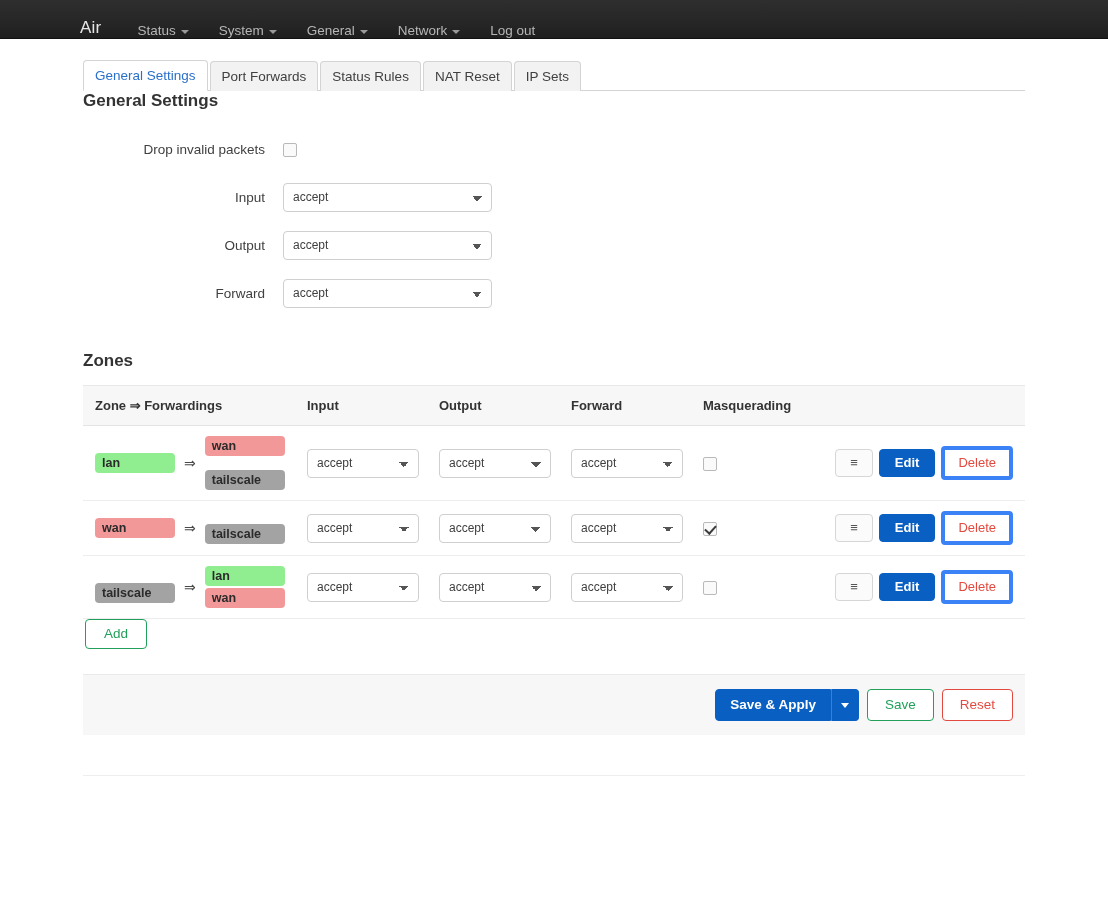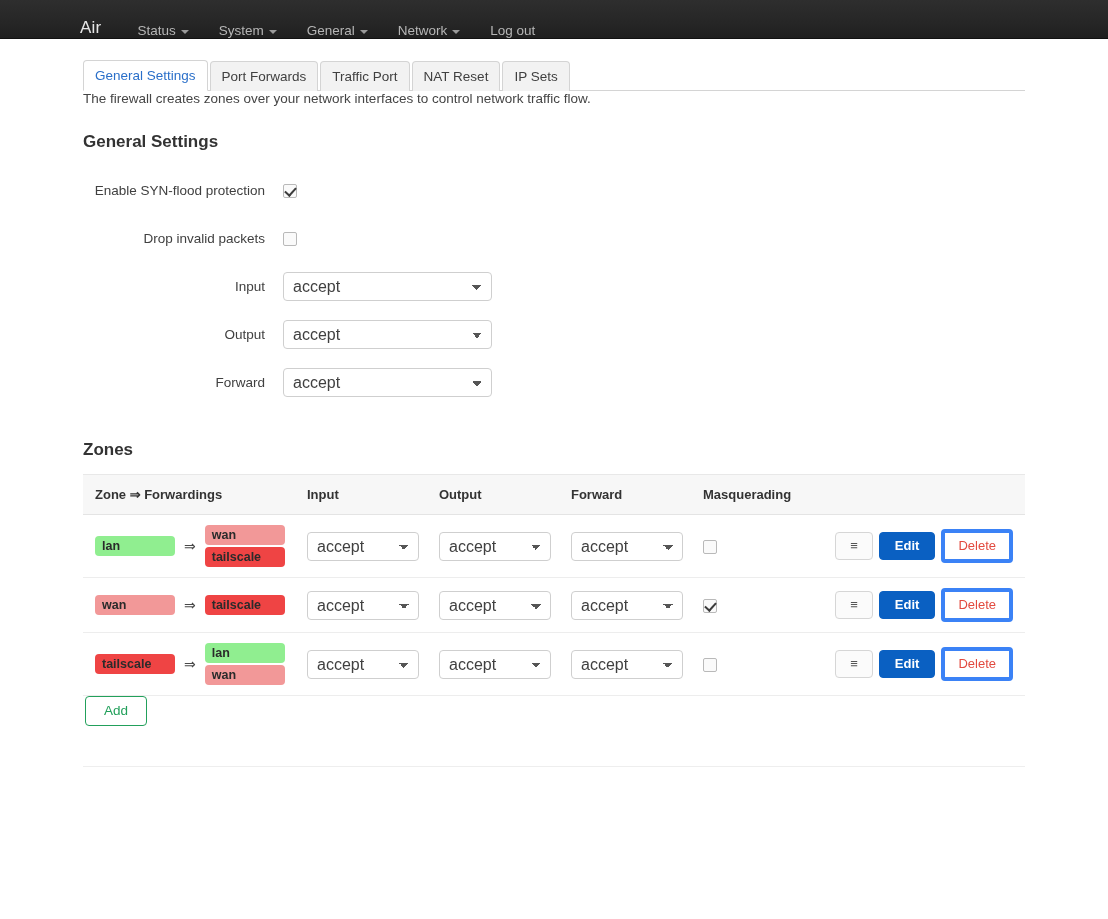--- a/index.html
+++ b/index.html
@@ -146,21 +146,21 @@
   }
 
   select.sel {
     -webkit-appearance: none;
     appearance: none;
     height: 29px;
     border: 1px solid #cfcfcf;
     border-radius: 4px;
     background: #fff;
     font-family: "Liberation Sans", sans-serif;
-    font-size: 16px;
+    font-size: 12px;
     color: #404040;
     padding: 0 26px 0 9px;
     cursor: pointer;
     background-image:
       linear-gradient(45deg, transparent 50%, #555 50%),
       linear-gradient(135deg, #555 50%, transparent 50%);
     background-position:
       calc(100% - 14px) 12px,
       calc(100% - 9px) 12px;
     background-size: 5px 5px, 5px 5px;
@@ -212,21 +212,21 @@
     min-width: 80px;
     padding: 2px 7px;
     border-radius: 4px;
     font-size: 12.5px;
     font-weight: bold;
     color: #2b2b2b;
     line-height: 16px;
   }
   .badge.green { background: #90ee90; }
   .badge.red   { background: #f29898; }
-  .badge.blue  { background: #ef4444; }
+  .badge.blue  { background: #a3a3a3; margin-top: 12px; }
   .arrow { color: #4a4a4a; font-size: 14px; }
 
   
   .btn {
     display: inline-block;
     font-family: "Liberation Sans", sans-serif;
     font-size: 13px;
     line-height: 16px;
     padding: 5px 13px;
     border-radius: 4px;
@@ -345,35 +345,28 @@
     <span>Log out</span>
   </a>
 </div>
 
 <div class="page">
 <div class="content">
 
   <div class="tabs">
     <div class="tab active">General Settings</div>
     <div class="tab">Port Forwards</div>
-    <div class="tab">Traffic Port</div>
+    <div class="tab">Status Rules</div>
     <div class="tab">NAT Reset</div>
     <div class="tab">IP Sets</div>
   </div>
 
-  <p class="page-desc">The firewall creates zones over your network interfaces to control network traffic flow.</p>
 
   <h2 class="section-title">General Settings</h2>
 
-  <div class="form-row">
-    <div class="form-label">Enable SYN-flood protection</div>
-    <div class="form-field">
-      <input type="checkbox" class="cb" checked="" style="">
-    </div>
-  </div>
 
   <div class="form-row">
     <div class="form-label">Drop invalid packets</div>
     <div class="form-field">
       <input type="checkbox" class="cb" style="">
     </div>
   </div>
 
   <div class="form-row">
     <div class="form-label">Input</div>
@@ -532,15 +525,25 @@
         </tr>
 
       </tbody>
     </table>
 
     <div class="add-wrap">
       <button class="btn btn-add">Add</button>
     </div>
   </div>
 
+  <div class="actionbar">
+    <span class="saveapply-group">
+      <button class="btn btn-saveapply">Save &amp; Apply</button>
+      <span class="btn-saveapply-caret">
+        <i class="caret-white"></i>
+      </span>
+    </span>
+    <button class="btn btn-save">Save</button>
+    <button class="btn btn-reset">Reset</button>
+  </div>
 
 </div>
 </div>
 
 </body></html>

